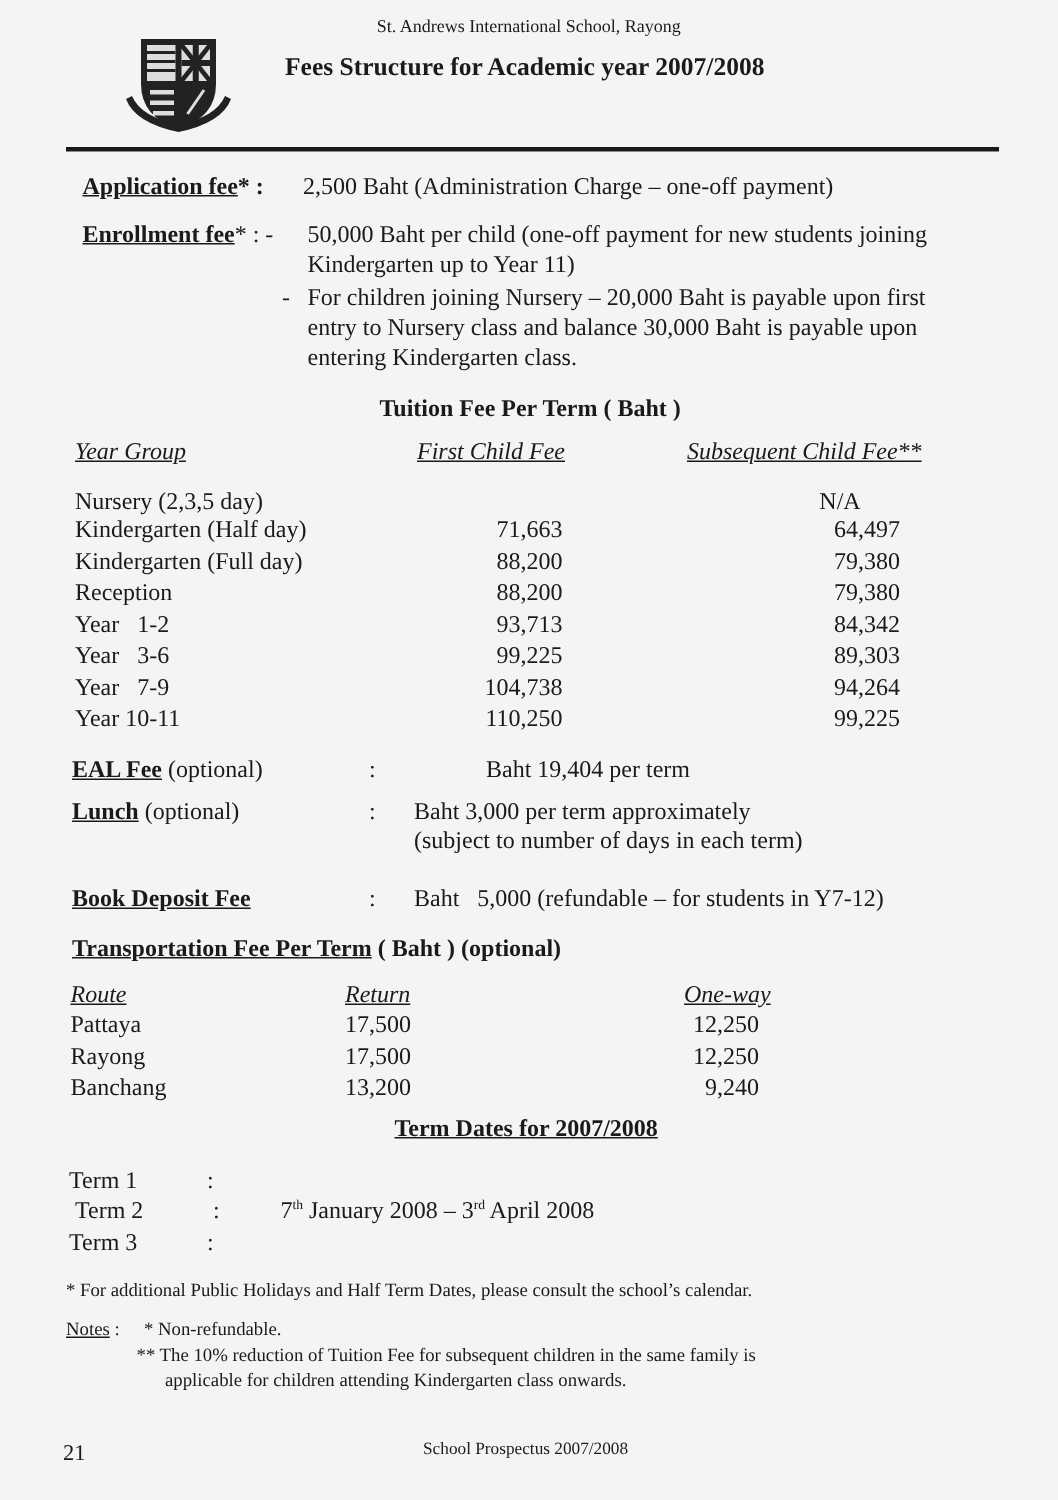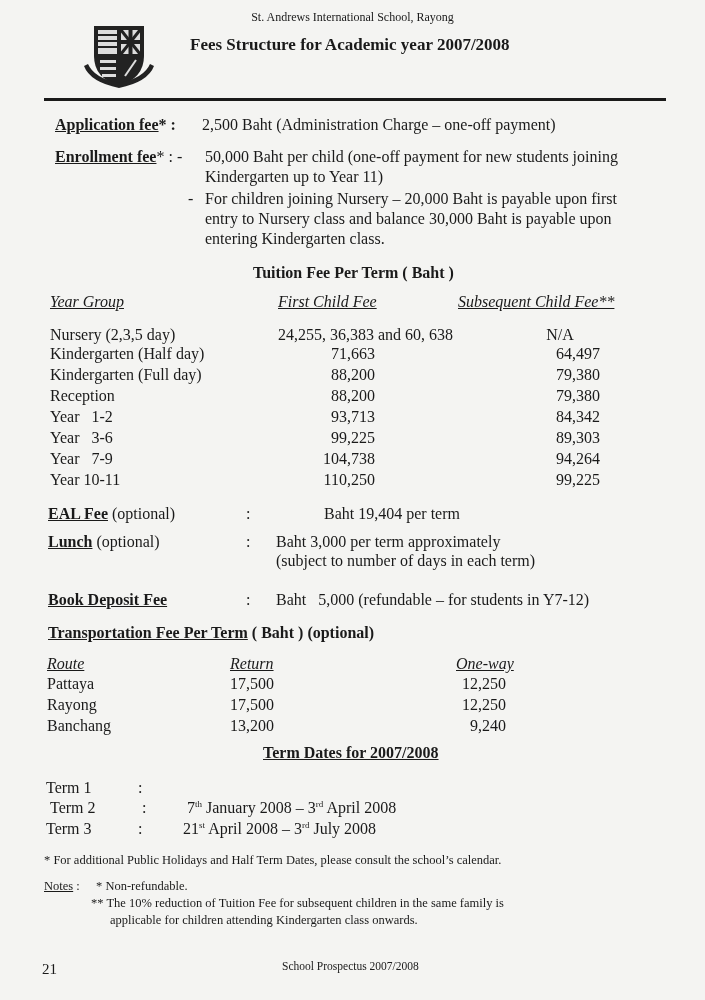--- a/index.html
+++ b/index.html
@@ -59,21 +59,20 @@
 <div class="abs f16" style="left:205px;top:230px;">entering Kindergarten class.</div>
 
 <div class="abs f16 b" style="left:253px;top:264px;">Tuition Fee Per Term ( Baht )</div>
 <div class="abs f16 i ul" style="left:50px;top:293px;">Year Group</div>
 <div class="abs f16 i ul" style="left:278px;top:293px;">First Child Fee</div>
 <div class="abs f16 i ul" style="left:458px;top:293px;">Subsequent Child Fee**</div>
 
 <div>
   <div class="abs f16" style="left:0;top:326px;width:705px;height:20px;">
     <span class="abs" style="left:50px;">Nursery (2,3,5 day)</span>
-    <span class="abs" style="left:278px;">24,255, 36,383 and 60, 638</span>
     <span class="abs ctr" style="left:530px;width:60px;">N/A</span>
   </div>
   <div class="abs f16" style="left:0;top:345px;width:705px;height:20px;">
     <span class="abs" style="left:50px;">Kindergarten (Half day)</span>
     <span class="abs num" style="left:250px;width:125px;">71,663</span>
     <span class="abs num" style="left:500px;width:100px;">64,497</span>
   </div>
   <div class="abs f16" style="left:0;top:366px;width:705px;height:20px;">
     <span class="abs" style="left:50px;">Kindergarten (Full day)</span>
     <span class="abs num" style="left:250px;width:125px;">88,200</span>
@@ -155,21 +154,20 @@
   <span class="abs" style="left:138px;">:</span>
 </div>
 <div class="abs f16" style="left:4px;top:799px;width:705px;height:20px;">
   <span class="abs" style="left:46px;">Term 2</span>
   <span class="abs" style="left:138px;">:</span>
   <span class="abs" style="left:183px;white-space:pre;"><span>7</span><sup>th</sup><span> January 2008 – </span><span>3</span><sup>rd</sup><span> April 2008</span></span>
 </div>
 <div class="abs f16" style="left:0;top:820px;width:629px;height:20px;">
   <span class="abs" style="left:46px;">Term 3</span>
   <span class="abs" style="left:138px;">:</span>
-  <span class="abs" style="left:183px;white-space:pre;"><span>21</span><sup>st</sup><span> April 2008 – </span><span>3</span><sup>rd</sup><span> July 2008</span></span>
 </div>
 
 <div class="abs" style="left:44px;top:853px;font-size:12.5px;">* For additional Public Holidays and Half Term Dates, please consult the school’s calendar.</div>
 
 <div class="abs" style="left:44px;top:879px;font-size:12.5px;">
   <span class="ul">Notes</span><span> :</span>
 </div>
 <div class="abs" style="left:96px;top:879px;font-size:12.5px;">* Non-refundable.</div>
 <div class="abs" style="left:91px;top:896px;font-size:12.5px;">** The 10% reduction of Tuition Fee for subsequent children in the same family is</div>
 <div class="abs" style="left:110px;top:913px;font-size:12.5px;">applicable for children attending Kindergarten class onwards.</div>

